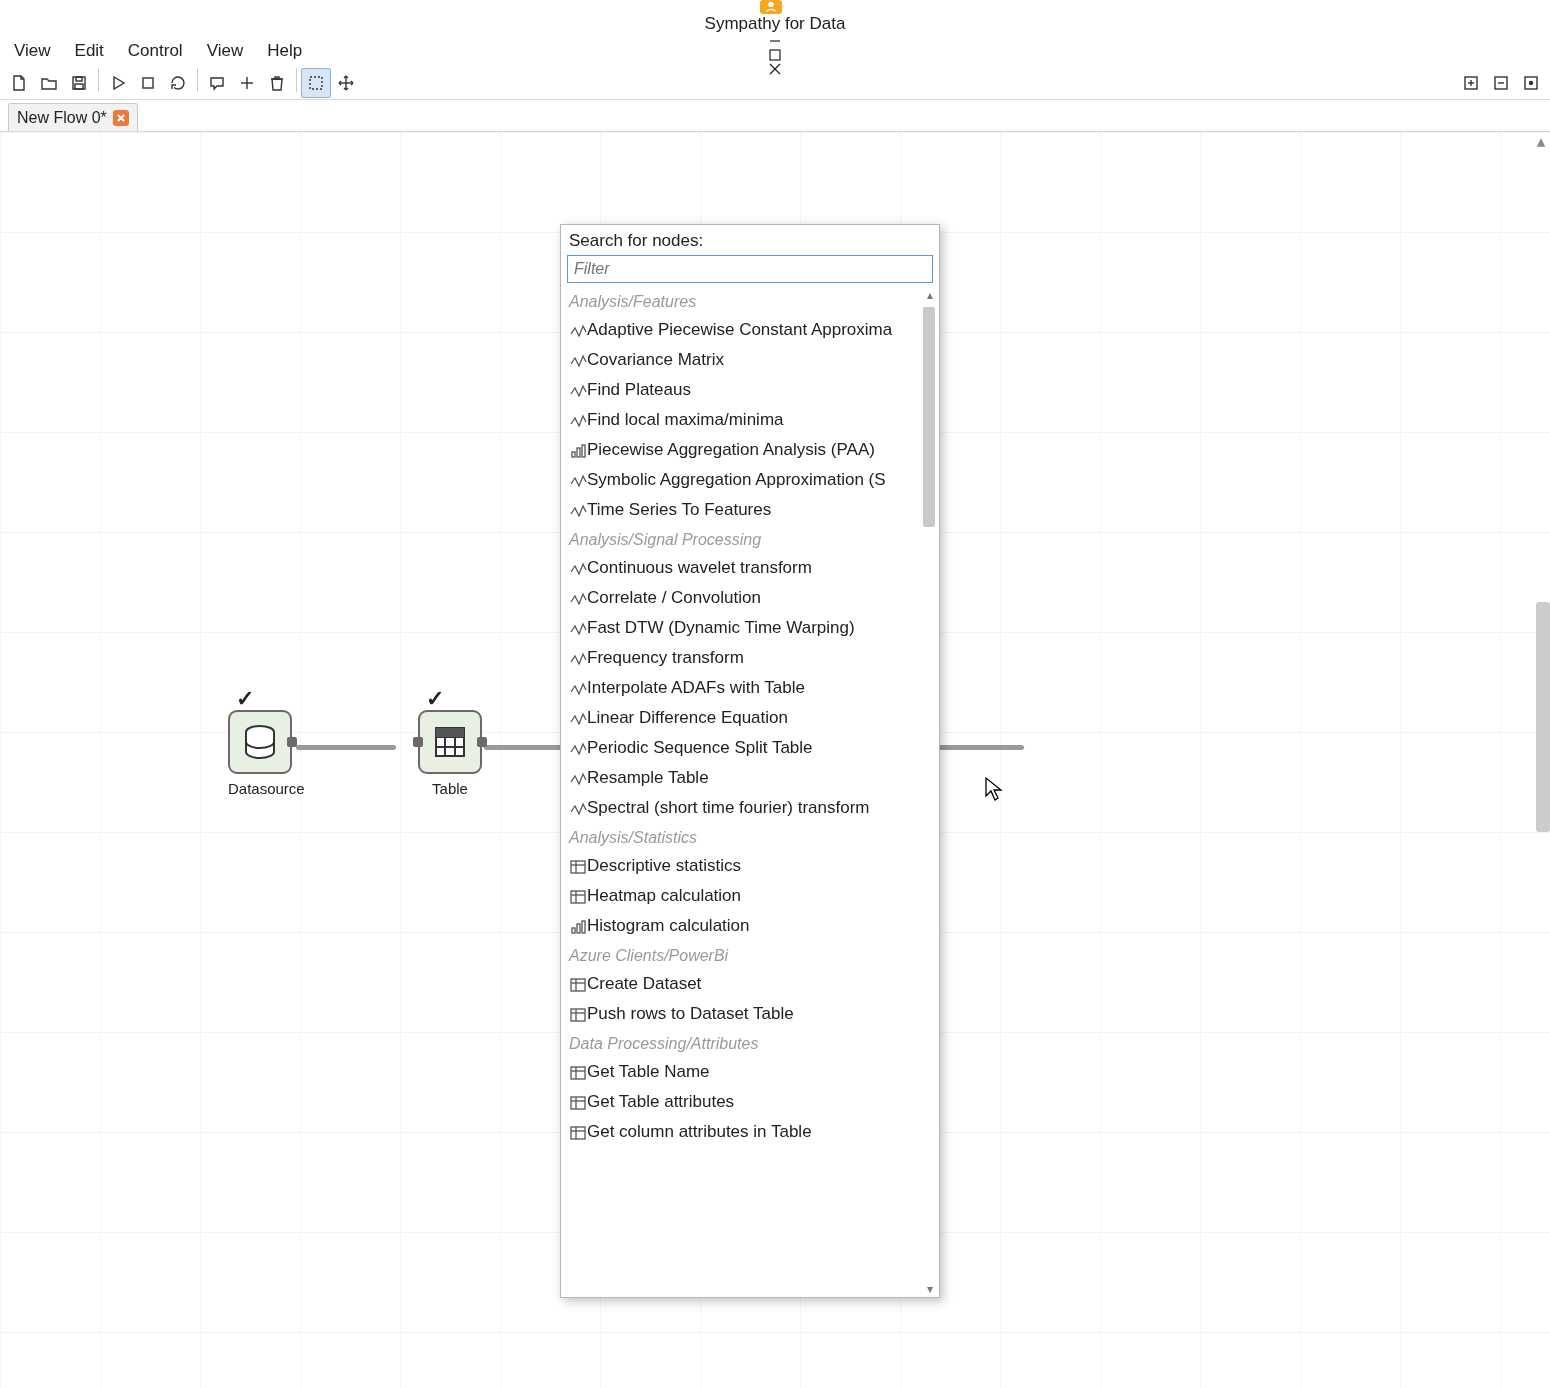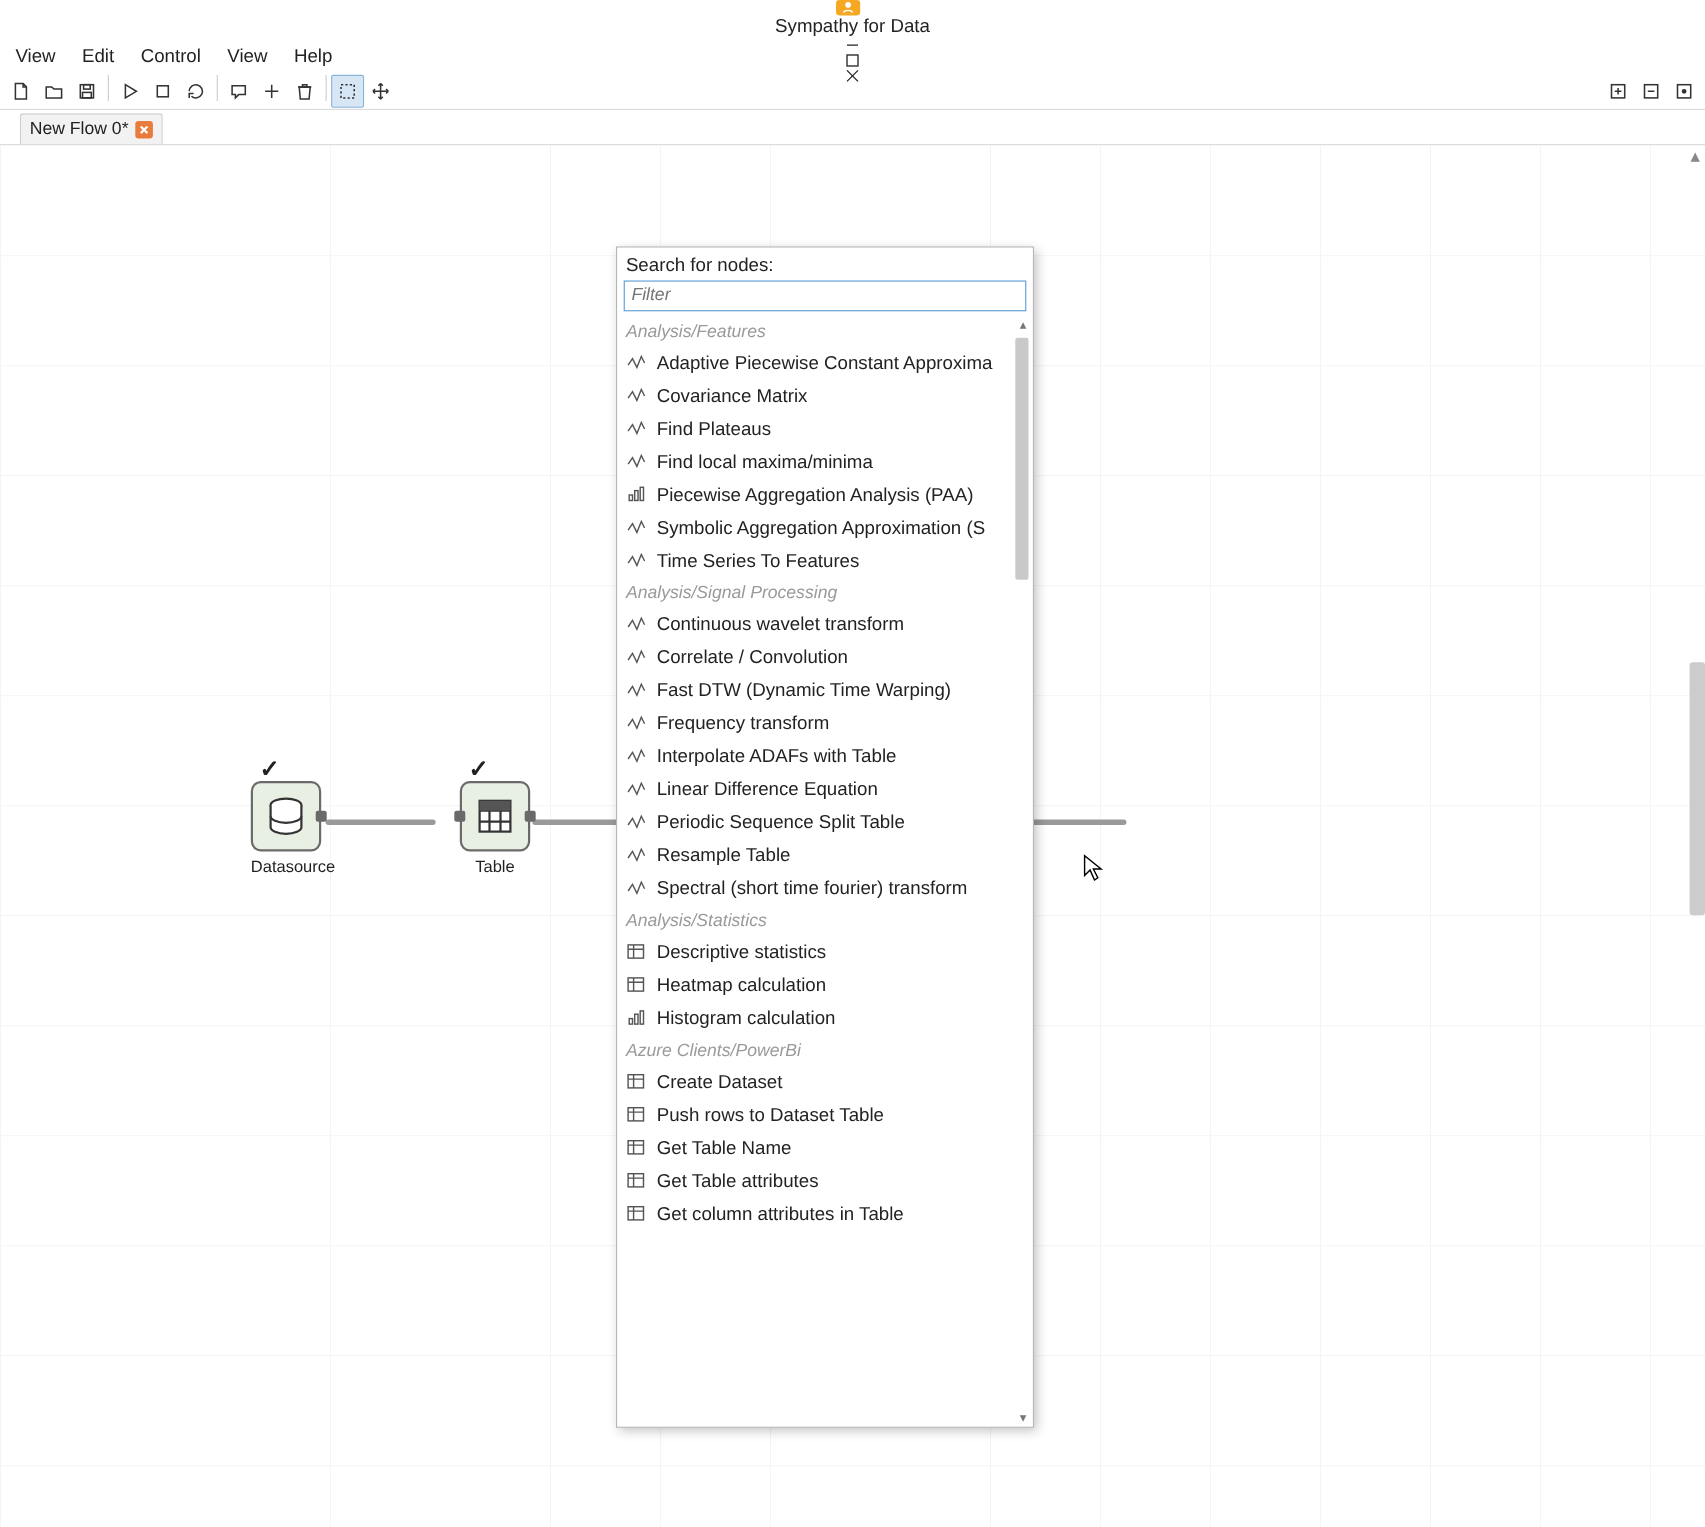--- a/index.html
+++ b/index.html
@@ -20,21 +20,21 @@
 
 
 .toolbar { height: 34px; border-bottom: 1px solid #d9d9d9; display:flex; align-items:center; padding: 0 4px; }
 .tool-btn { width: 30px; height: 30px; display:flex; align-items:center; justify-content:center; border-radius:2px; }
 .tool-btn.active { background:#d6e6f5; border:1px solid #8ab3d8; }
 .tool-sep { width:1px; height:24px; background:#ccc; margin:0 4px; }
 .tool-btn svg { width:18px; height:18px; stroke:#333; stroke-width:1.4; fill:none; }
 .toolbar-spacer { flex:1; }
 
 
-.tabbar { height: 32px; border-bottom:1px solid #d9d9d9; display:flex; align-items:flex-end; padding-left:18px; }
+.tabbar { height: 32px; border-bottom:1px solid #d9d9d9; display:flex; align-items:flex-end; padding-left:8px; }
 .tab { height:28px; border:1px solid #c9c9c9; border-bottom:none; border-radius:3px 3px 0 0; padding:3px 8px; display:flex; align-items:center; gap:6px; background:#f2f2f2; font-size:16px; }
 .tab-close { width:16px; height:16px; background:#e97b3c; border-radius:3px; display:flex; align-items:center; justify-content:center; }
 .tab-close svg { width:10px; height:10px; stroke:#fff; stroke-width:2; }
 
 
 .canvas { position:absolute; left:0; right:0; top:132px; bottom:0; background:#fff;
   background-image: linear-gradient(#f4f4f4 1px, transparent 1px), linear-gradient(90deg,#f4f4f4 1px, transparent 1px);
   background-size: 100px 100px;
 }
 .vscroll { position:absolute; right:0; top:0; bottom:0; width:18px; }
@@ -52,21 +52,21 @@
 .wire { position:absolute; height:5px; background:#9a9a9a; border-radius:3px; }
 
 
 .popup { position:absolute; width:380px; background:#fff; border:1px solid #b5b5b5; box-shadow:3px 3px 10px rgba(0,0,0,0.25); }
 .popup-title { padding:6px 8px 2px 8px; font-size:17px; }
 .popup-input { margin:2px 6px 4px 6px; }
 .popup-input input { width:100%; height:28px; border:1px solid #5a9bd5; padding:3px 6px; font-size:16px; outline:none;font-style:italic; }
 .popup-list { height:1010px; overflow:hidden; position:relative; }
 .popup-list-inner { position:absolute; left:0; right:18px; top:0; }
 .cat { color:#9a9a9a; padding:6px 8px 4px 8px; font-size:16px;font-style:italic; }
-.item { display:flex; align-items:flex-start; gap:10px; padding:5px 8px; font-size:17px; white-space:nowrap; overflow:hidden; }
+.item { display:flex; align-items:flex-end; padding:5px 8px; font-size:17px; white-space:nowrap; overflow:hidden; }
 .item-icon { width:18px; height:18px; flex-shrink:0; display:flex; align-items:center; justify-content:center; }
 .item-icon svg { width:18px; height:18px; stroke:#555; stroke-width:1.3; fill:none; }
 .popup-scroll { position:absolute; right:0; top:0; width:18px; bottom:0; }
 .popup-scroll .arrow { position:absolute; left:1px; width:16px; height:16px; color:#777; font-size:12px; display:flex; align-items:center; justify-content:center; }
 .popup-scroll .thumb { position:absolute; left:2px; top:20px; width:12px; height:220px; background:#c9c9c9; border-radius:2px; }
 
 
 .cursor { position:absolute; width:20px; height:26px; }
 .cursor svg { width:20px; height:26px; }
 </style>
@@ -433,20 +433,21 @@
           <div class="item">
             <span class="item-icon">
               <svg viewBox="0 0 18 18">
                 <rect x="2" y="3" width="14" height="12"></rect>
                 <line x1="2" y1="7" x2="16" y2="7"></line>
                 <line x1="7" y1="3" x2="7" y2="15"></line>
               </svg>
             </span>
             <span>Push rows to Dataset Table</span>
           </div>
+          <div class="cat">Data Processing/Attributes</div>
           <div class="item">
             <span class="item-icon">
               <svg viewBox="0 0 18 18">
                 <rect x="2" y="3" width="14" height="12"></rect>
                 <line x1="2" y1="7" x2="16" y2="7"></line>
                 <line x1="7" y1="3" x2="7" y2="15"></line>
               </svg>
             </span>
             <span>Get Table Name</span>
           </div>

